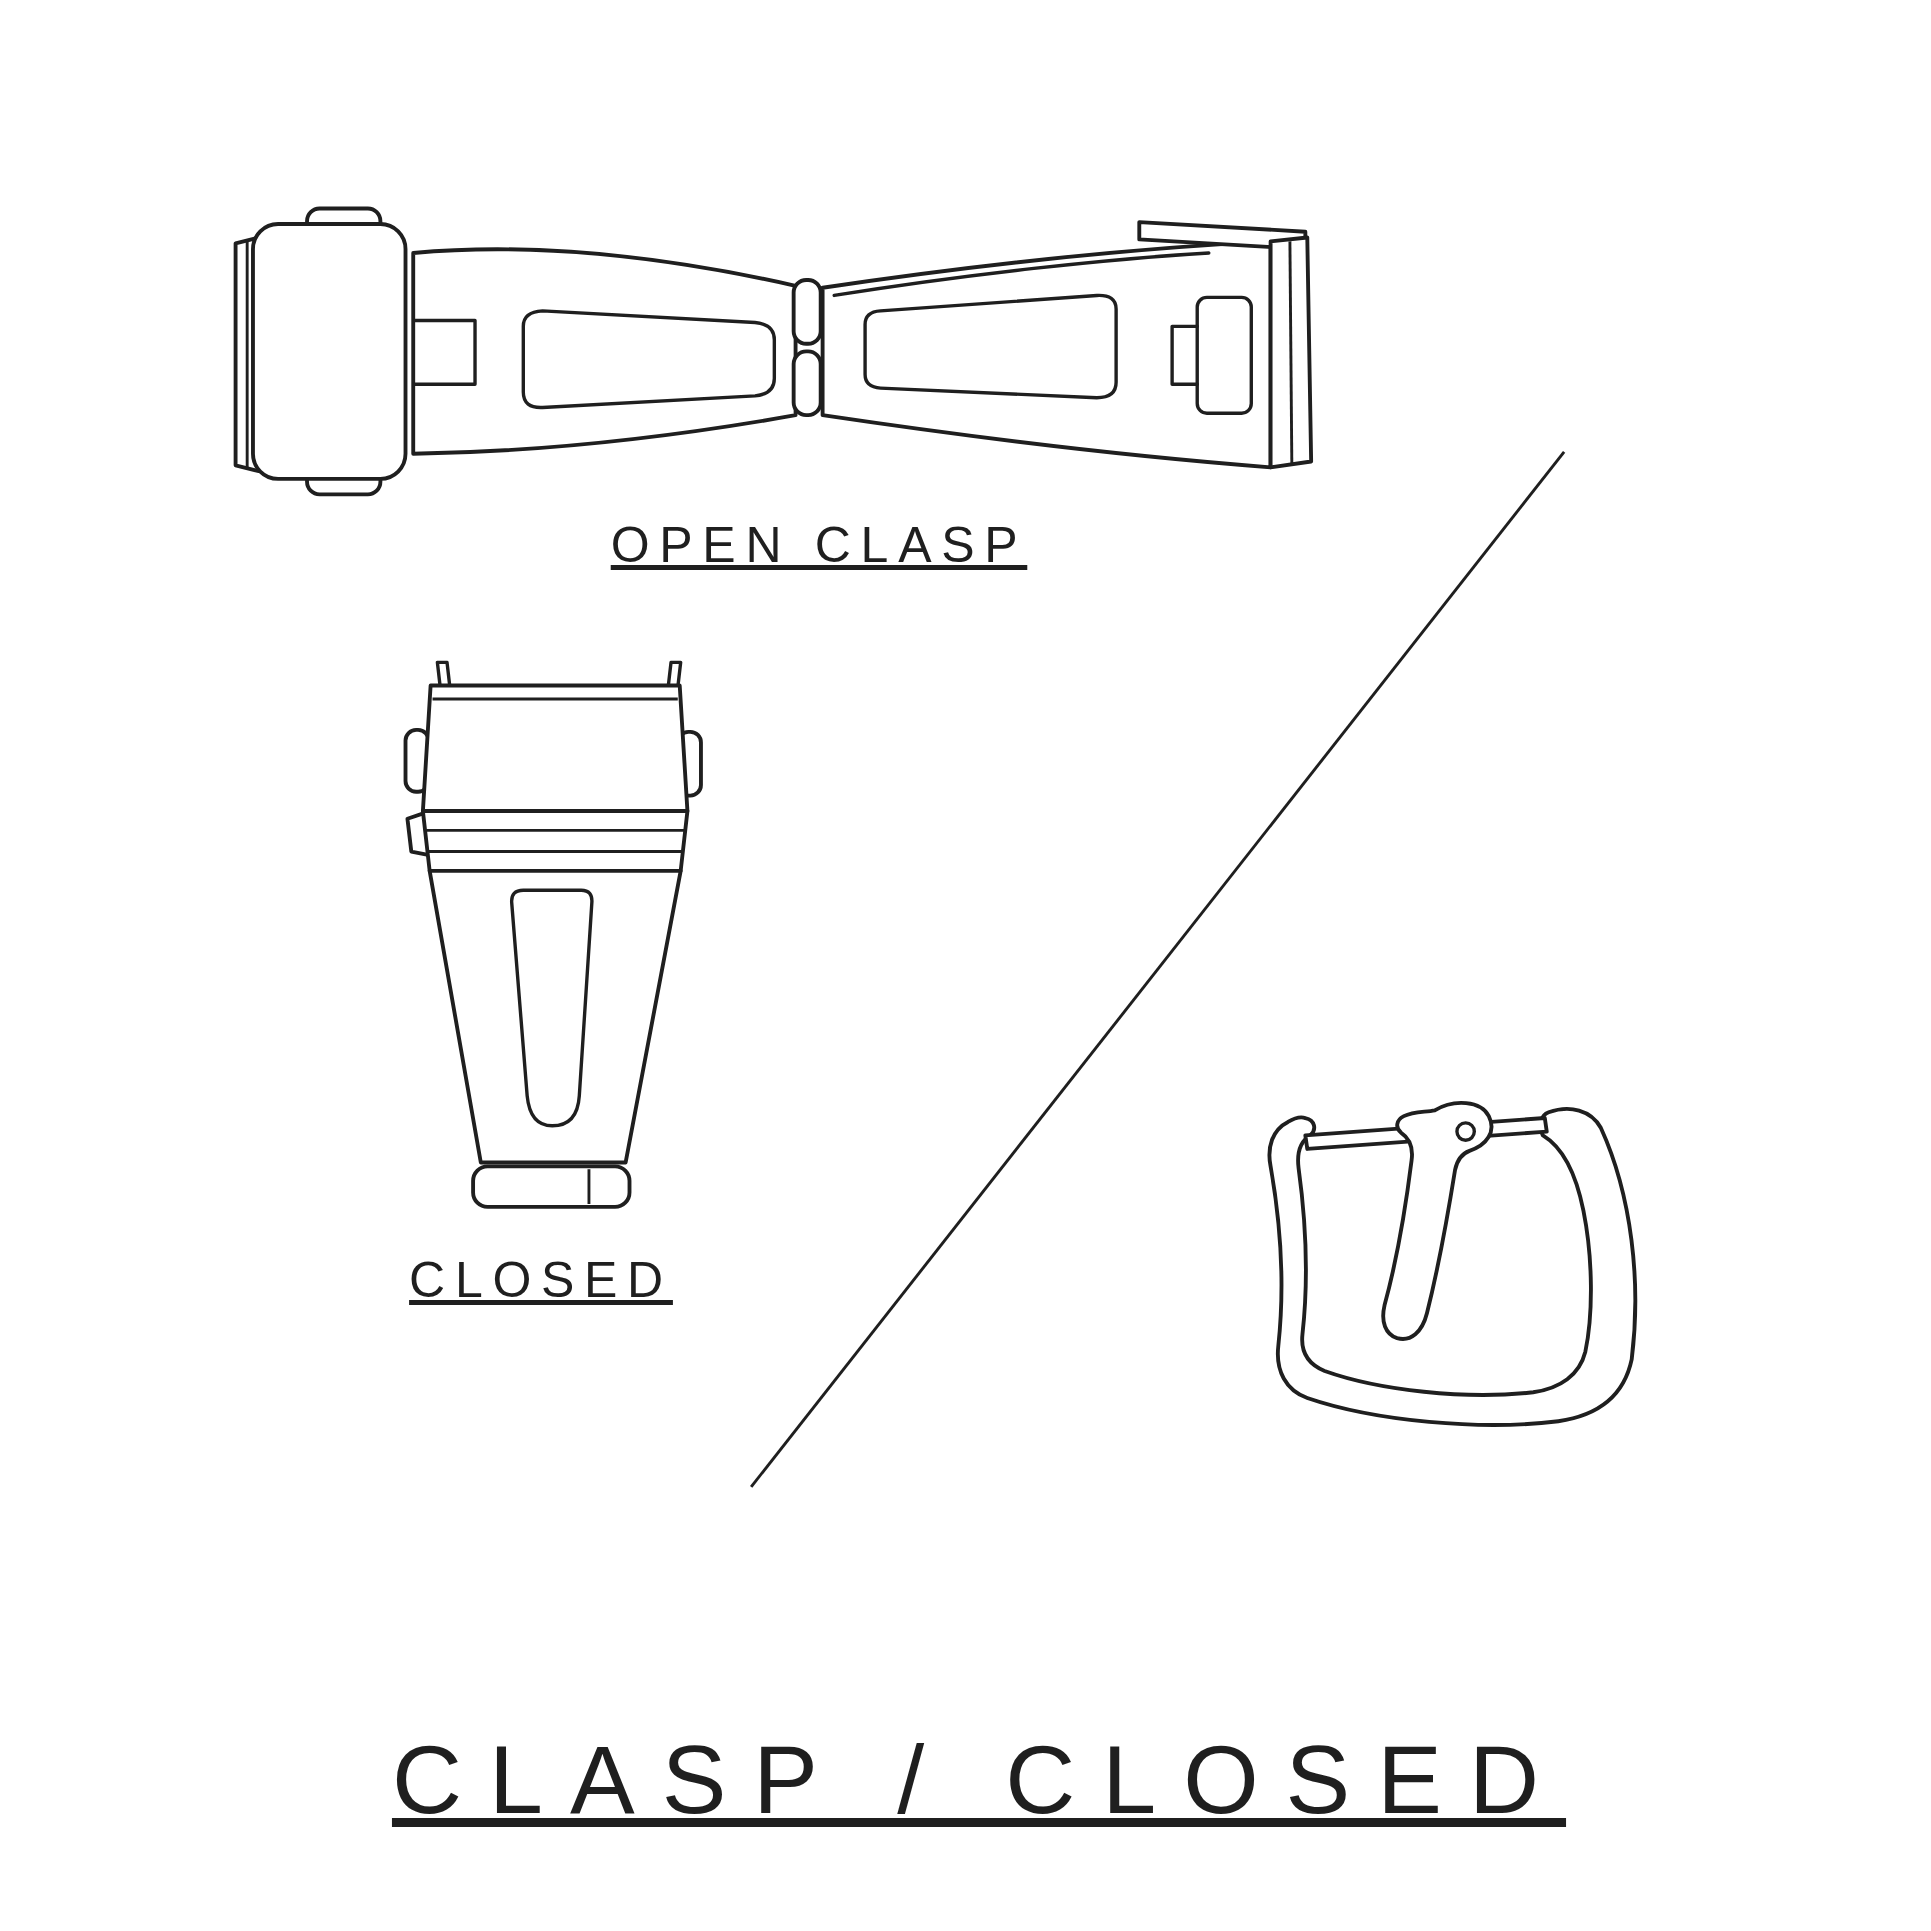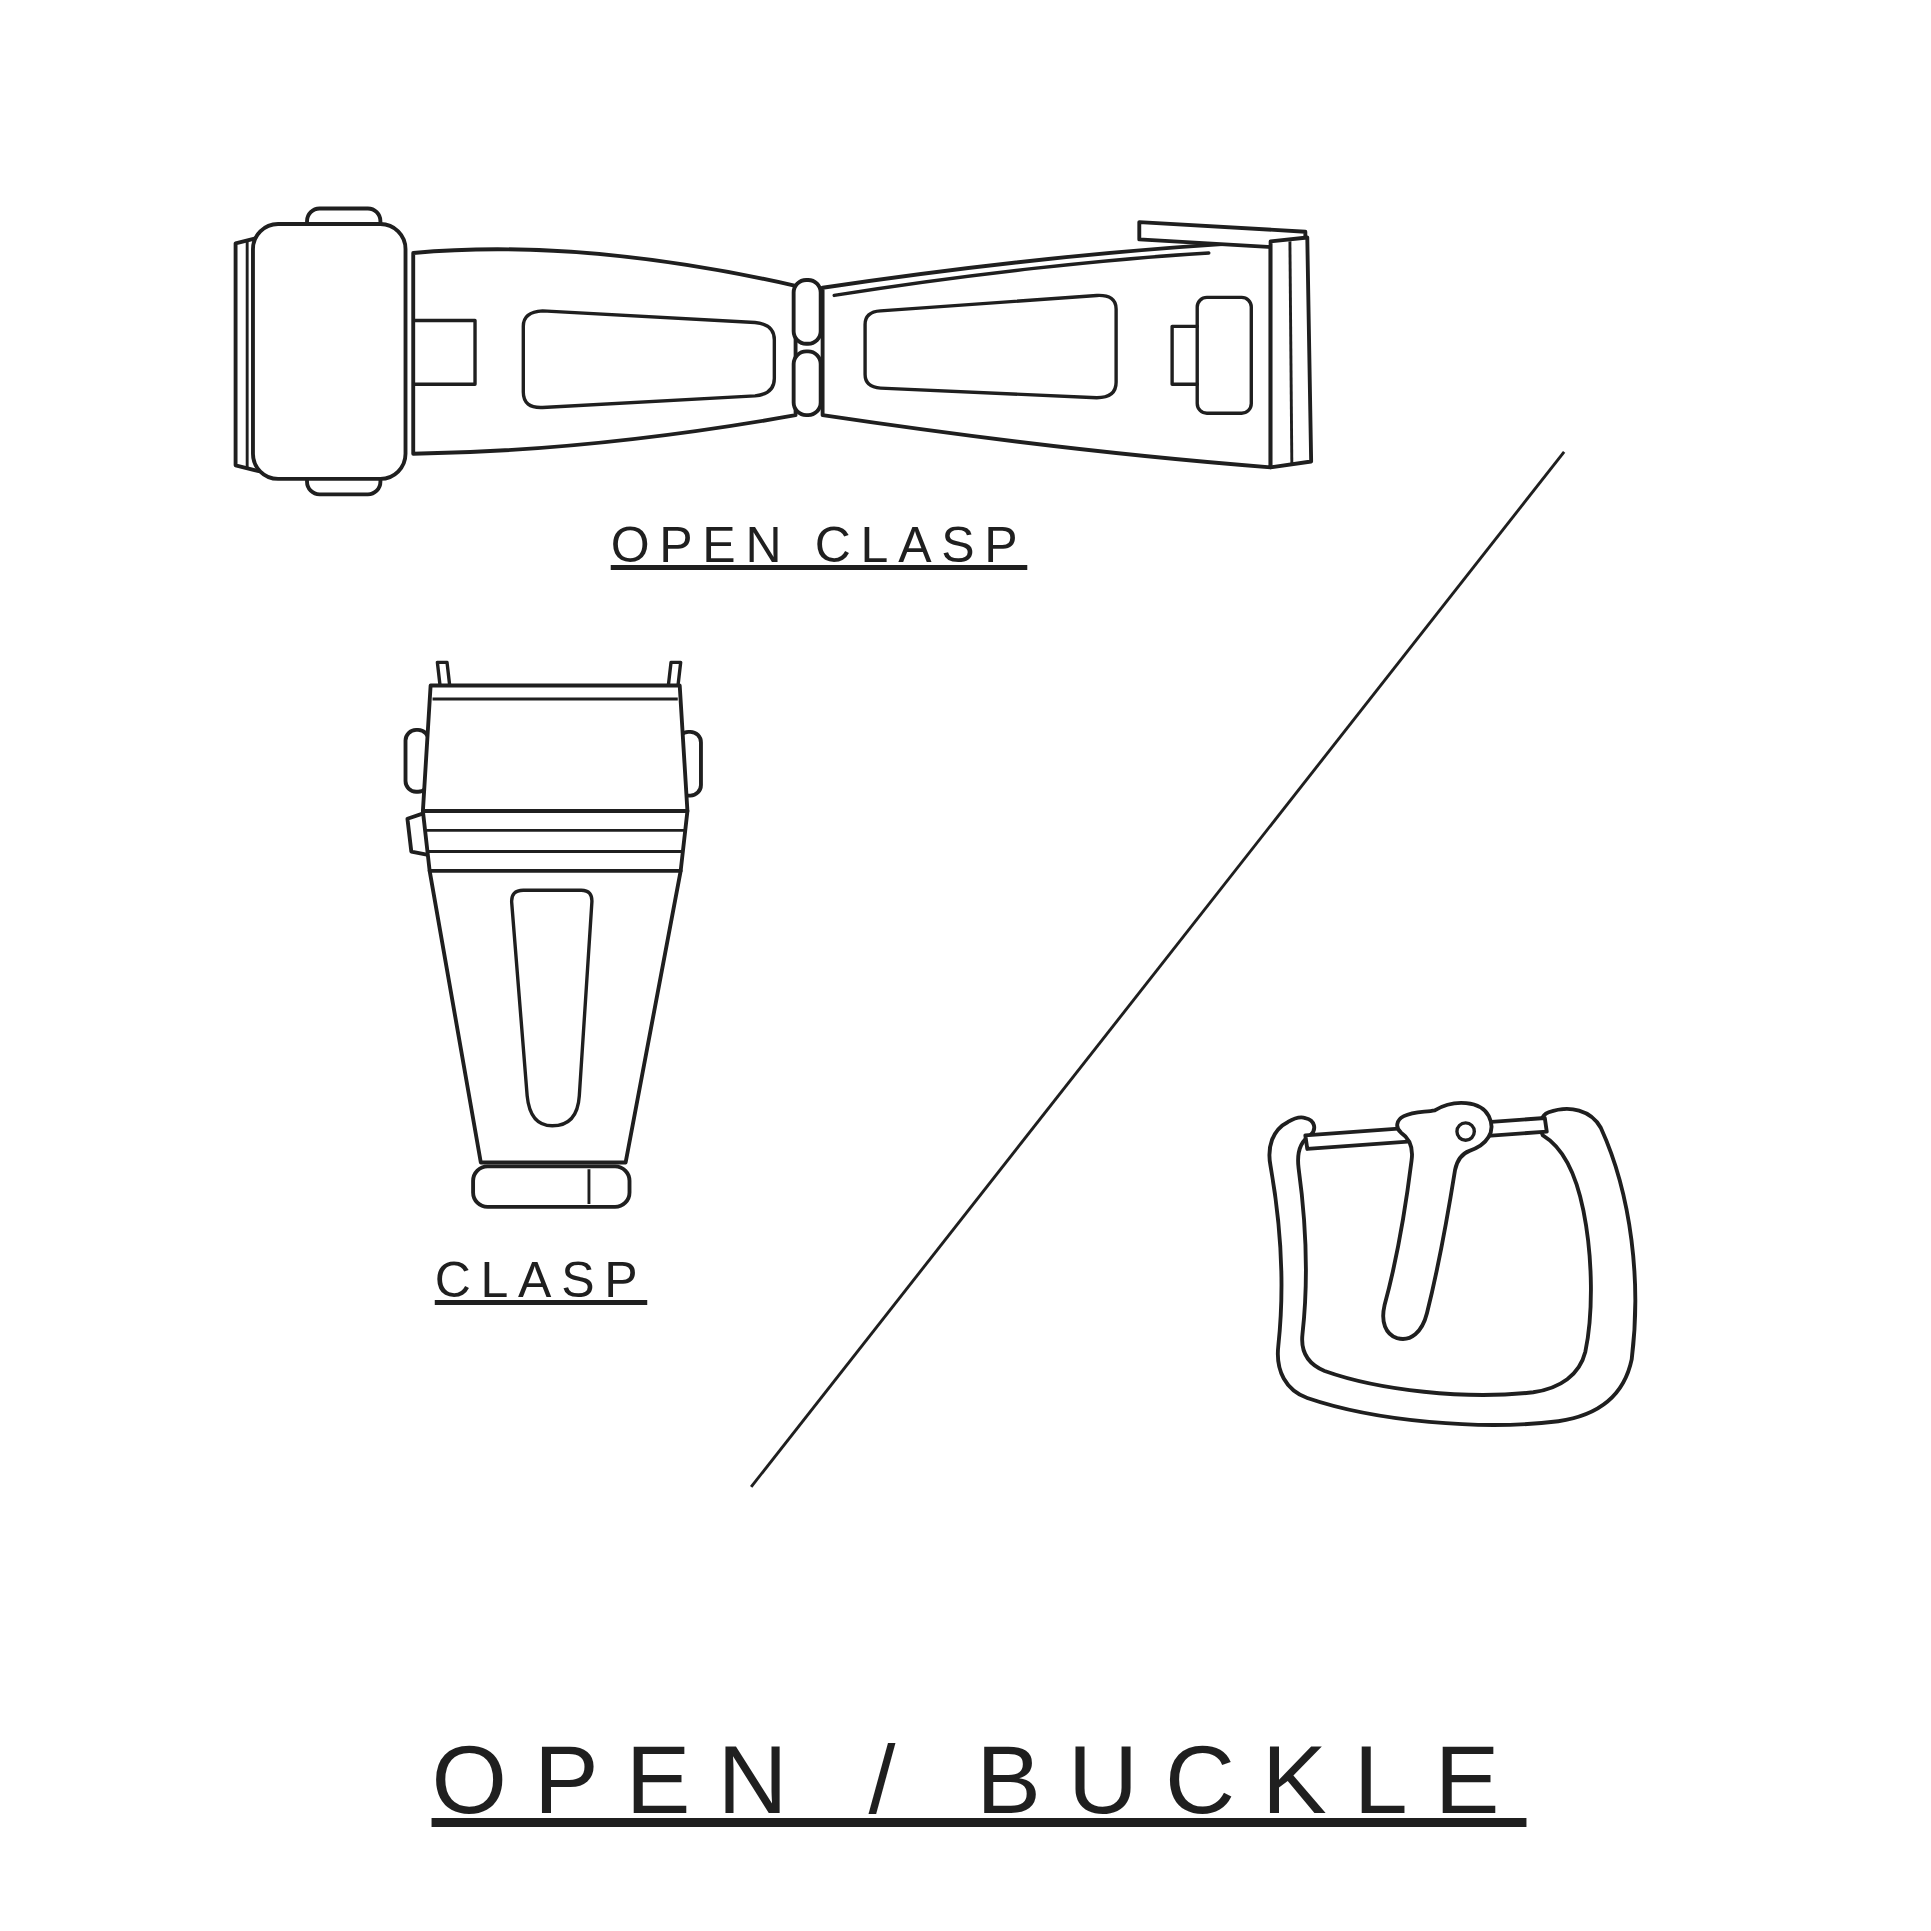--- a/index.html
+++ b/index.html
@@ -135,18 +135,18 @@
         C 1446 1308 1456 1250 1462 1202
         C 1464 1188 1460 1179 1451 1173
         C 1445 1168 1446 1160 1454 1156
         C 1464 1151 1476 1152 1486 1150 Z"></path>
       <circle class="ln" cx="1518" cy="1172" r="9"></circle>
     </g>
   </svg>
 
   <div class="label caption" style="left: 819px; top: 516px;">OPEN CLASP</div>
 
-  <div class="label caption" style="left: 541px; top: 1251px;">CLASP</div>
+  <div class="label caption" style="left: 541px; top: 1251px;">CLOSED</div>
 
-  <div class="label title" style="left: 979px; top: 1724px;">OPEN / BUCKLE</div>
+  <div class="label title" style="left: 979px; top: 1724px;">CLASP / CLOSED</div>
 
 </div>
 
 
 </body></html>

